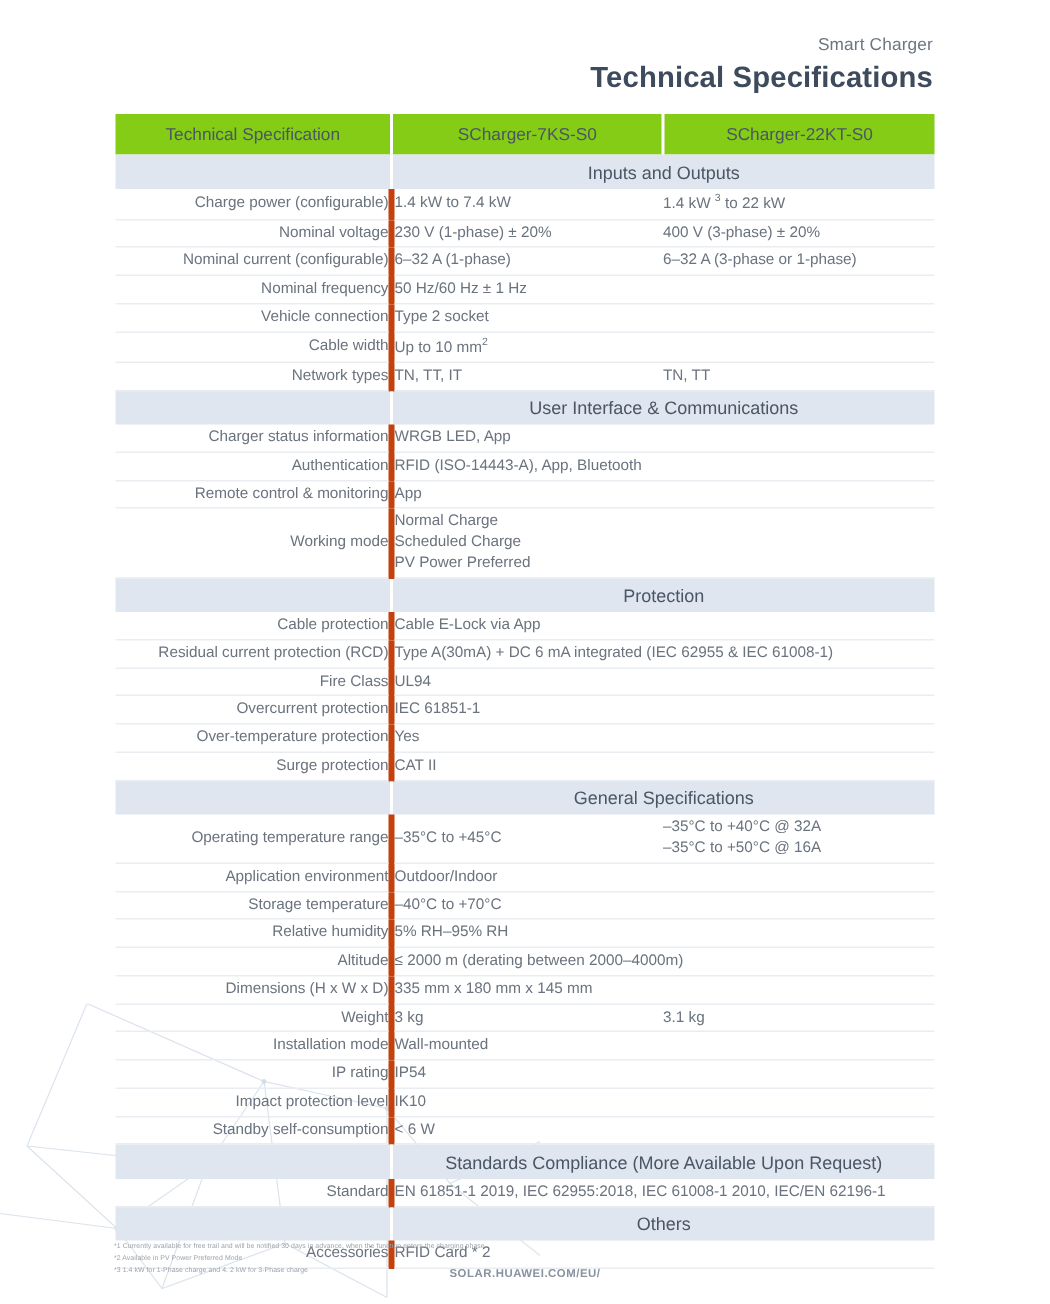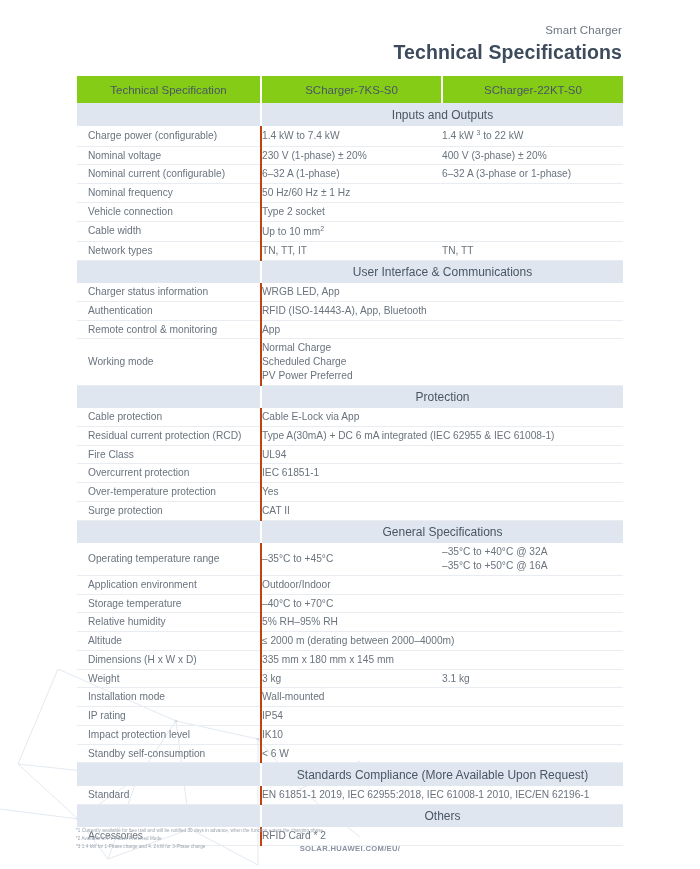--- a/index.html
+++ b/index.html
@@ -98,23 +98,23 @@
   .row td {
     border-bottom: 1px solid #e9edf2;
     font-size: 10.2px;
     color: #6a737e;
     height: 18px;
     padding-top: 2px;
     padding-bottom: 2px;
     line-height: 1.35;
   }
   .row td.label {
-    text-align: left;
+    text-align: right;
     padding-left: 11px;
-    border-right: 2px solid #c2410c;
+    border-right: 4px solid #c2410c;
   }
   .row td.val {
     text-align: left;
   }
   .row.tall td { height: 44px; }
   .row.tall2 td { height: 26px; }
 
   .multi { line-height: 1.42; }
 
   sup { font-size: 7px; vertical-align: super; }

